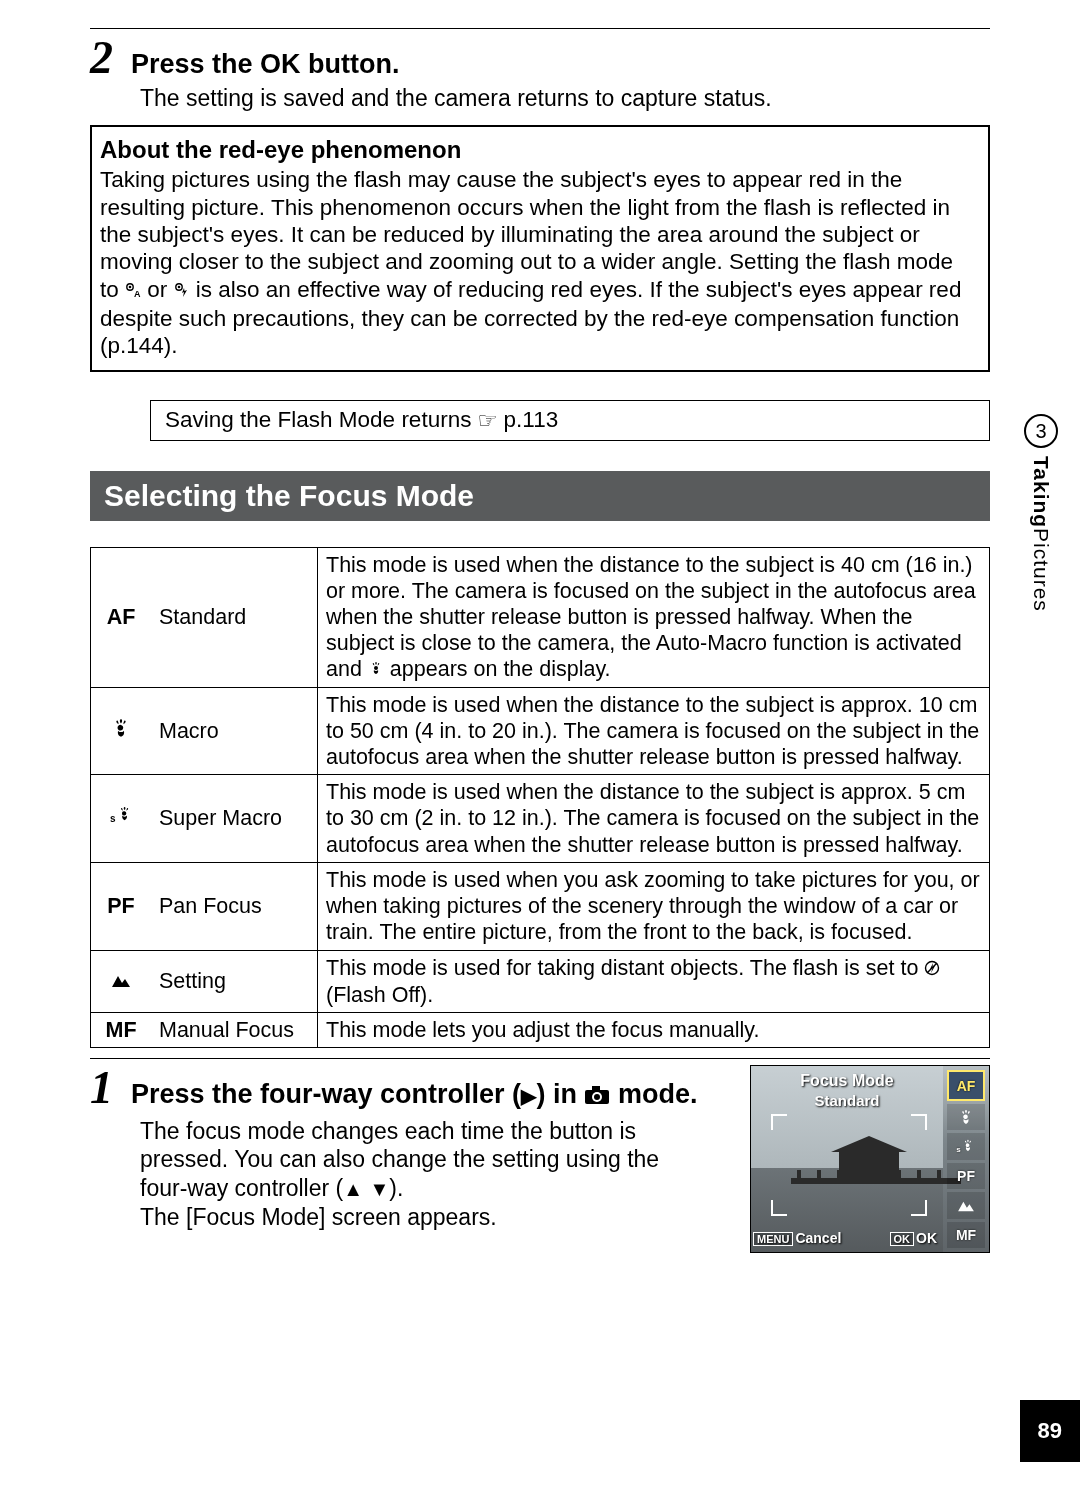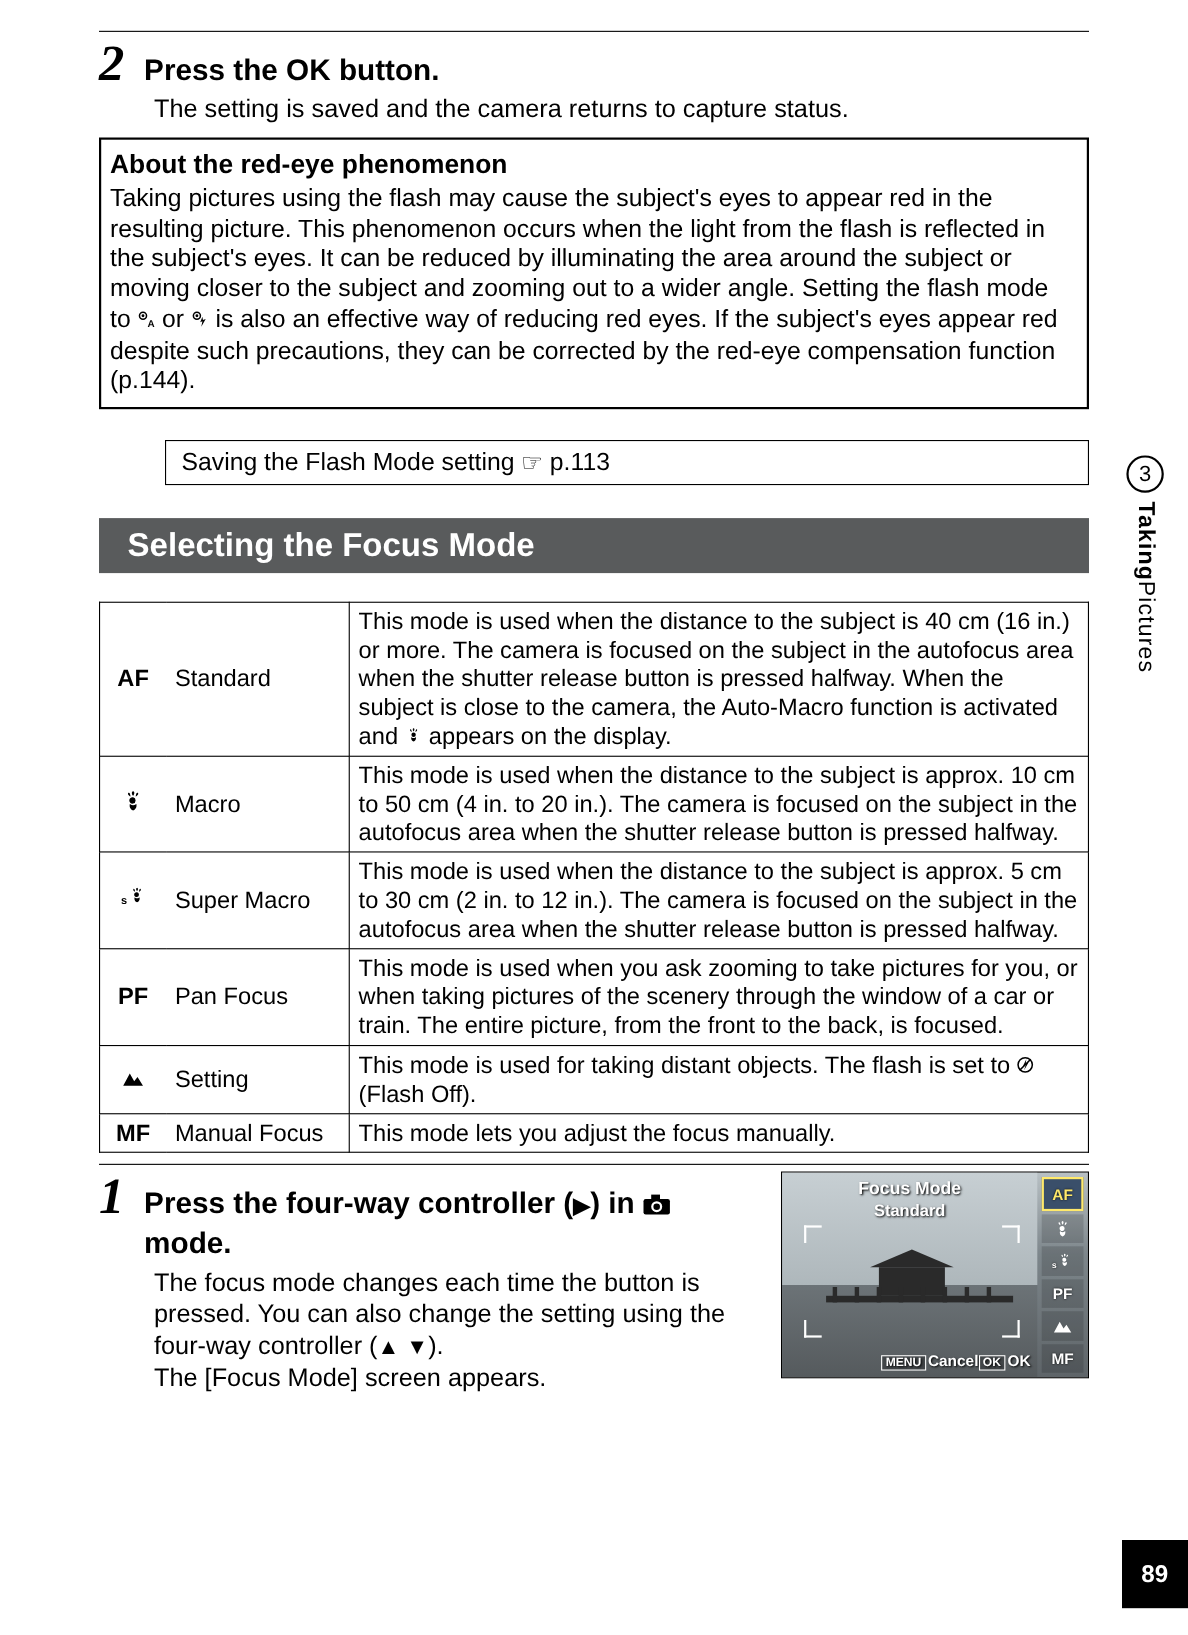--- a/index.html
+++ b/index.html
@@ -112,21 +112,21 @@
     display: flex;
     align-items: center;
     gap: 6px;
   }
 
   .section-bar {
     background: #595b5c;
     color: #fff;
     font-weight: bold;
     font-size: 30px;
-    padding: 8px 26px;
+    padding: 8px 14px;
     margin-bottom: 26px;
   }
 
   table.focus {
     border-collapse: collapse;
     width: 100%;
     font-size: 21.5px;
   }
   table.focus td {
     border: 1px solid #000;
@@ -155,21 +155,21 @@
     gap: 20px;
     margin-top: 10px;
     border-top: 1px solid #000;
     padding-top: 6px;
   }
   .step1-left {
     flex: 1;
   }
 
   .lcd {
-    width: 280px;
+    width: 240px;
     height: 188px;
     background: linear-gradient(#b8c0c4,#7d868b 40%,#5e6468);
     border: 1px solid #000;
     position: relative;
     font-family: Arial, sans-serif;
     color: #fff;
     box-sizing: border-box;
     overflow: hidden;
     margin-left: 28px;
   }
@@ -195,21 +195,21 @@
   .lcd .title2 {
     position:absolute; top:26px; left:0; right:46px; text-align:center;
     font-weight:bold; font-size:15px; text-shadow:1px 1px 2px #000;
   }
   .lcd .corner { position:absolute; width:14px; height:14px; border:2px solid #fff; }
   .lcd .c-tl { top:48px; left:20px; border-right:none; border-bottom:none;}
   .lcd .c-tr { top:48px; right:62px; border-left:none; border-bottom:none;}
   .lcd .c-bl { bottom:36px; left:20px; border-right:none; border-top:none;}
   .lcd .c-br { bottom:36px; right:62px; border-left:none; border-top:none;}
   .lcd .menu-row {
-    position:absolute; left:17px; bottom:6px; right:52px; display:flex; justify-content:flex-end;
+    position:absolute; left:2px; bottom:6px; right:52px; display:flex; justify-content:space-between;
     font-size:14px; font-weight:bold; text-shadow:1px 1px 2px #000; align-items:center;
   }
   .lcd .mbtn { border:1px solid #fff; padding:0 3px; font-size:11px; display:inline-block; margin-right:2px; background:rgba(0,0,0,0.25);}
   .lcd .right-strip {
     position:absolute; right:4px; top:4px; bottom:4px; width:38px;
     display:flex; flex-direction:column; gap:3px;
   }
   .lcd .opt {
     flex:1; display:flex; align-items:center; justify-content:center;
     font-size:14px; font-weight:bold; color:#fff;
@@ -256,21 +256,21 @@
             <circle cx="5" cy="5" r="3.2" fill="none" stroke="#000" stroke-width="1.4"></circle>
             <circle cx="5" cy="5" r="1.3" fill="#000"></circle>
             <path d="M10 6 L8 11 L10 10 L9 15 L13 8 L10.5 9 Z" fill="#000"></path>
           </svg>
       </span>
       <span> is also an effective way of reducing red eyes. If the subject's eyes appear red despite such precautions, they can be corrected by the red-eye compensation function (p.144).</span>
     </div>
   </div>
 
   <div class="save-row">
-    <span>Saving the Flash Mode setting </span>
+    <span>Saving the Flash Mode returns </span>
     <span>☞</span>
     <span>p.113</span>
   </div>
 
   <div class="section-bar">Selecting the Focus Mode</div>
 
   <table class="focus">
     <tbody>
         <tr>
       <td class="icon"><span>AF</span></td>

